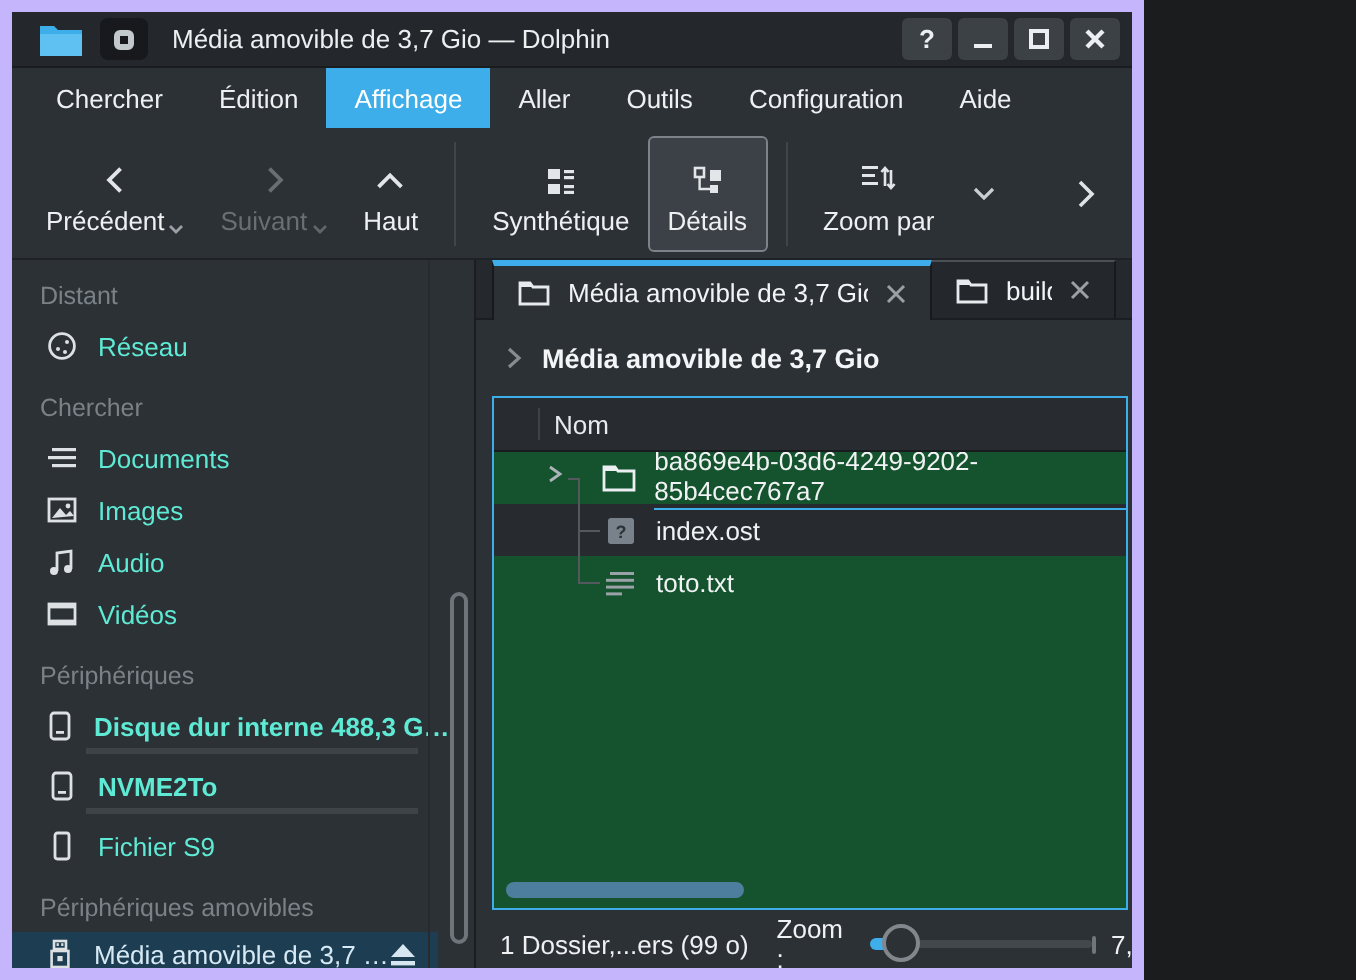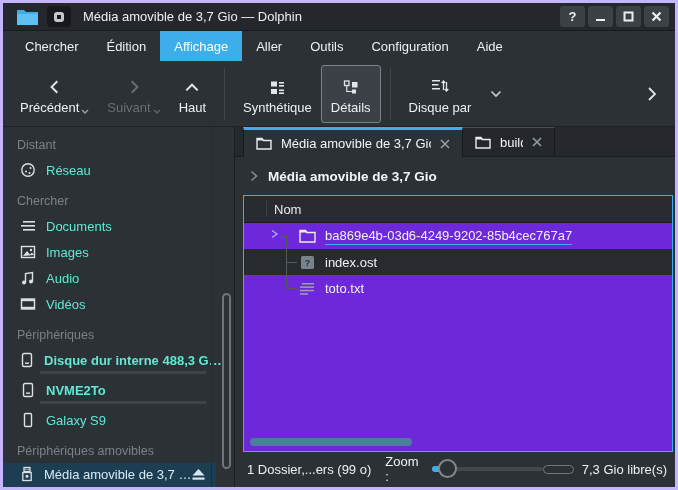--- a/index.html
+++ b/index.html
@@ -1,21 +1,21 @@
 <!DOCTYPE html>
 <html><head>
 <meta charset="utf-8">
 <style>
   * { box-sizing: border-box; margin: 0; padding: 0; }
   html,body { background:#1a1c1e; }
   body { font-family:"Liberation Sans", sans-serif; }
   svg { display:block; }
 
-  .window{ width:678px; height:490px; position:relative; background:#2c3136;
-    color:#eff1f3; font-size:13px; border:3px solid #c4b5fd; overflow:hidden; }
+  .window{ width:572px; height:490px; position:relative; background:#2c3136;
+    color:#eff1f3; font-size:13px; border:6px solid #c4b5fd; overflow:hidden; }
 
   
   .titlebar{ height:28px; background:#24282c; display:flex; align-items:center;
     padding:0 6px 0 14px; border-bottom:1px solid #1a1d20; }
   .badge-btn{ width:24px; height:21px; background:#17191c; border-radius:4px;
     margin-left:9px; display:flex; align-items:center; justify-content:center; }
   .badge-glyph{ width:10px; height:10px; border:3px solid #c3c8cc; border-radius:3px; }
   .titlebar .title{ margin-left:12px; color:#edeff1; }
   .win-btns{ margin-left:auto; display:flex; gap:3px; }
   .win-btn{ width:25px; height:21px; background:#3c4146; border-radius:3px;
@@ -80,21 +80,21 @@
   .tab .tlabel{ flex:1; color:#f2f4f6; white-space:nowrap; overflow:hidden; }
   .tab .ticon-folder{ color:#e8ebed; }
   .tab .close{ color:#9aa0a5; }
 
   .breadcrumbbar{ height:38px; display:flex; align-items:center; padding-left:14px; gap:9px; }
   .breadcrumbbar .chev{ color:#868c91; }
   .breadcrumbbar .blabel{ font-weight:bold; font-size:13.5px; color:#f3f5f7; }
 
   
   .viewwrap{ margin:0 2px 0 8px; height:257px; border:1px solid #3daee9;
-    background:#6d28d9; position:relative; overflow:hidden; }
+    background:#14532d; position:relative; overflow:hidden; }
   .vheader{ height:27px; background:#282c31; border-bottom:1px solid #191c1f;
     display:flex; align-items:center; position:relative; }
   .vheader .hsep{ position:absolute; left:22px; top:5px; bottom:5px; width:1px; background:#3d4247; }
   .vheader .htitle{ padding-left:30px; color:#e8ebed; }
   .vrow{ height:26px; display:flex; align-items:center; padding-left:54px; }
   .vrow.alt{ background:#272b30; }
   .vrow .ficon{ width:18px; display:flex; justify-content:center; }
   .vrow .fname{ margin-left:9px; color:#f0f2f4; }
   .vrow .fname.underlined{ border-bottom:1px solid #3daee9; padding-bottom:1px; }
   .guide-v{ position:absolute; left:42px; top:40px; height:52px; width:1px; background:#54595e; }
@@ -234,21 +234,21 @@
     <div class="tbtn">
       <span class="ticon">
         <svg width="18" height="18" viewBox="0 0 18 18">
             <rect x="1" y="3" width="8" height="1.5" fill="currentColor"></rect>
             <rect x="1" y="7" width="6.5" height="1.5" fill="currentColor"></rect>
             <rect x="1" y="11" width="8" height="1.5" fill="currentColor"></rect>
             <path d="M12.5 13 V4 M10.7 6 L12.5 4 L14.3 6" fill="none" stroke="currentColor" stroke-width="1.3"></path>
             <path d="M15.5 5 V14 M13.7 12 L15.5 14 L17.3 12" fill="none" stroke="currentColor" stroke-width="1.3"></path>
           </svg>
       </span>
-      <span>Disque par</span>
+      <span>Zoom par</span>
     </div>
     <span class="sort-caret">
       <svg width="12" height="8" viewBox="0 0 12 8">
           <path d="M1.5 1.5 L6 6 L10.5 1.5" fill="none" stroke="currentColor" stroke-width="1.6"></path>
         </svg>
     </span>
     <span class="overflow">
       <svg width="14" height="16" viewBox="0 0 14 16">
           <path d="M4 2 L10 8 L4 14" fill="none" stroke="currentColor" stroke-width="1.8"></path>
         </svg>
@@ -333,21 +333,21 @@
         </span>
         <span class="slabel">NVME2To</span>
         <span class="usage"><span class="fill" style="width: 13%;"></span></span>
       </div>
       <div class="side-item">
         <span class="sicon">
           <svg width="16" height="16" viewBox="0 0 16 16">
               <rect x="4.5" y="1.5" width="7" height="13" rx="1.2" fill="none" stroke="currentColor" stroke-width="1.4"></rect>
             </svg>
         </span>
-        <span class="slabel">Galaxy S9</span>
+        <span class="slabel">Fichier S9</span>
       </div>
 
       <div class="section-header">Périphériques amovibles</div>
       <div class="side-item selected">
         <span class="sicon">
           <svg width="16" height="16" viewBox="0 0 16 16">
               <rect x="5" y="1.5" width="6" height="4" fill="none" stroke="currentColor" stroke-width="1.3"></rect>
               <rect x="6.3" y="2.6" width="1.1" height="1.4" fill="currentColor"></rect>
               <rect x="8.6" y="2.6" width="1.1" height="1.4" fill="currentColor"></rect>
               <rect x="3.8" y="6.5" width="8.4" height="8" fill="none" stroke="currentColor" stroke-width="1.3"></rect>

